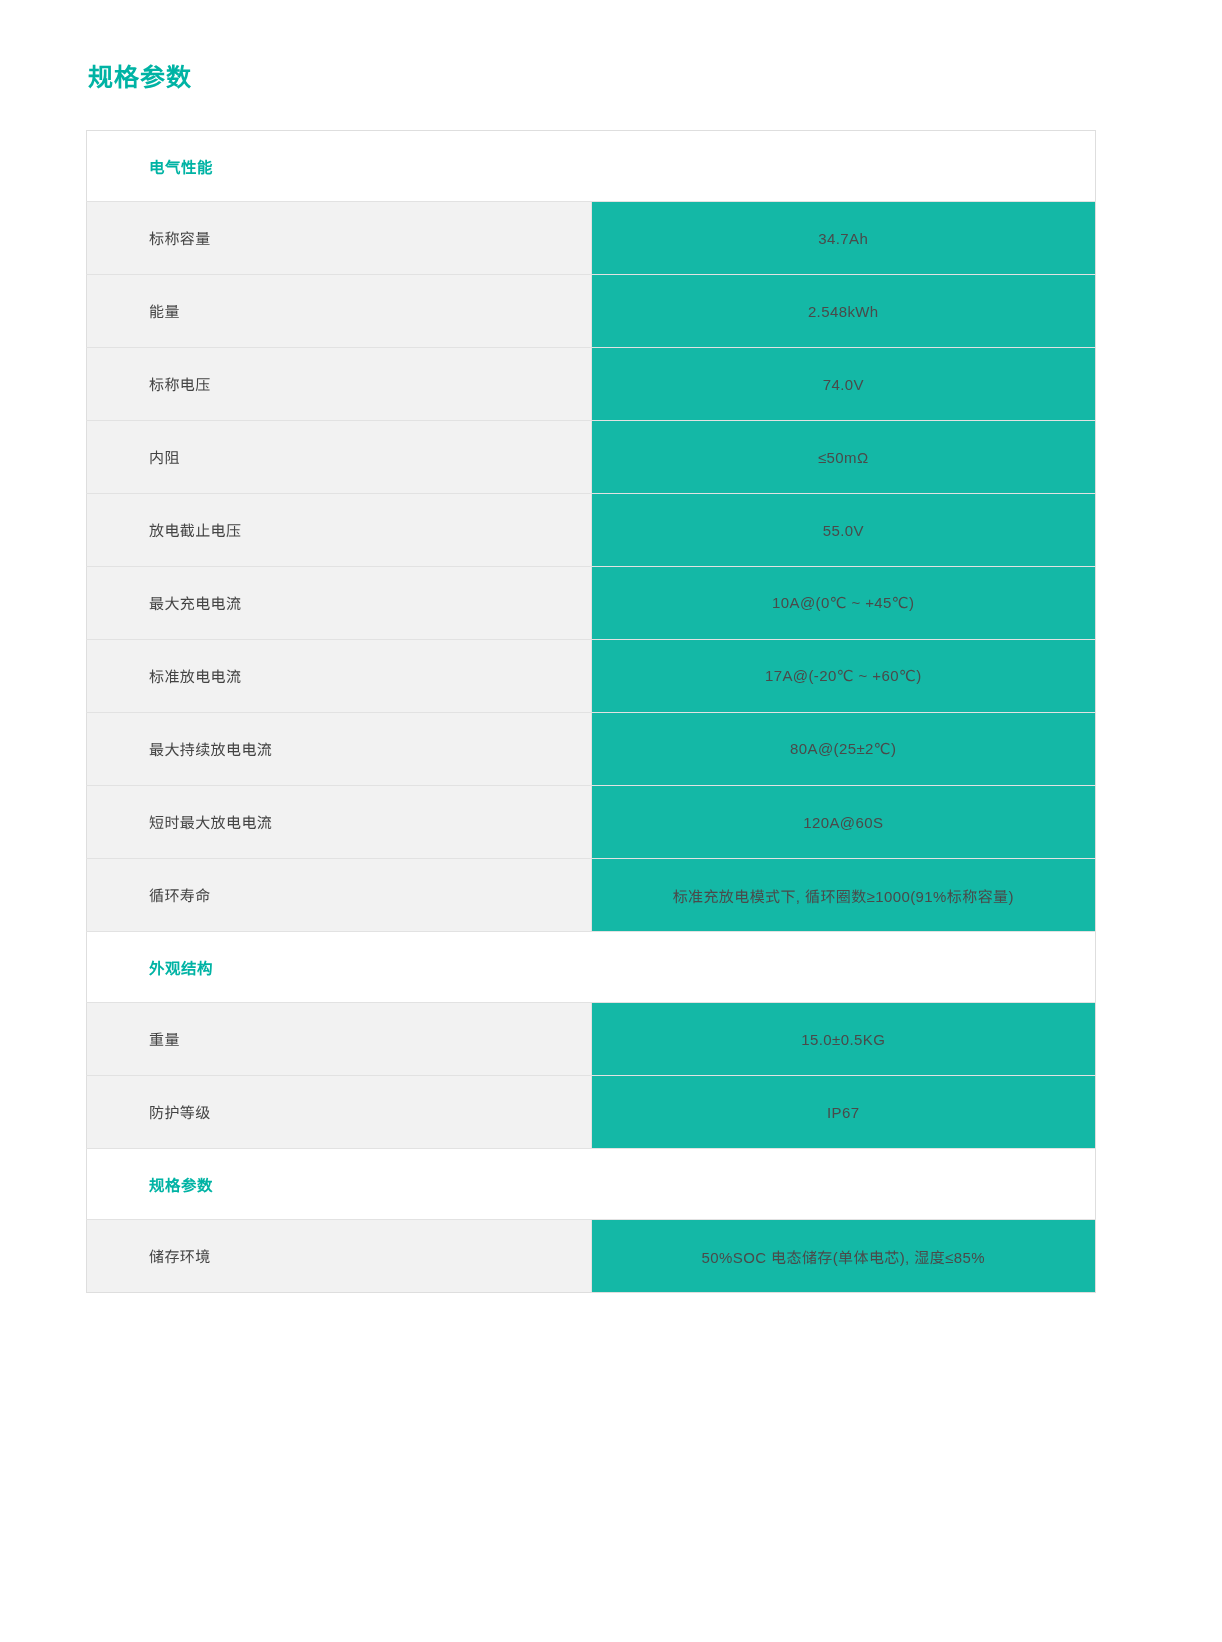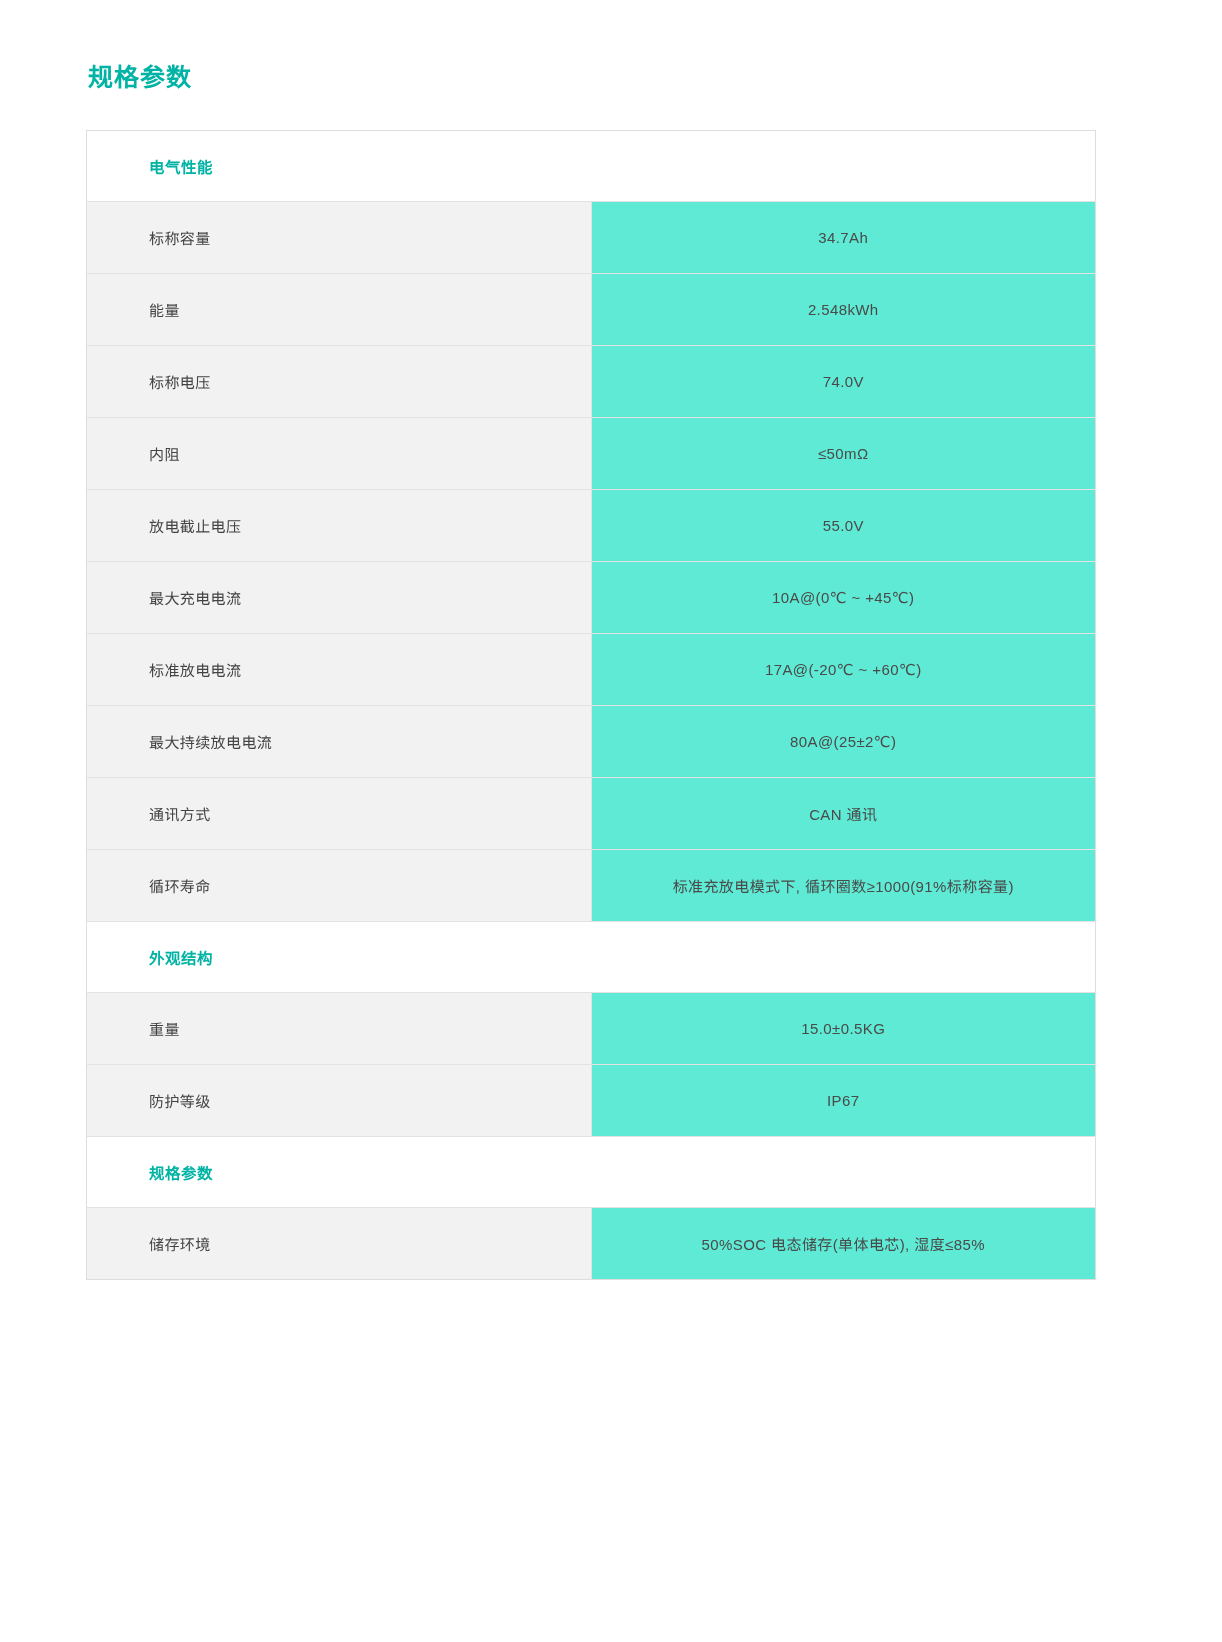--- a/index.html
+++ b/index.html
@@ -53,26 +53,27 @@
     letter-spacing: 0.5px;
   }
   .spec-row td.label {
     width: 310px;
     padding: 25px 0 25px 62px;
     font-size: 15px;
     color: #444444;
     background: #f2f2f2;
     border-right: 1px solid #e2e2e2;
     letter-spacing: 0.4px;
+    font-family: Liberation Mono, monospace;
   }
   .spec-row td.value {
     padding: 25px 8px;
     font-size: 15px;
     color: #4a4a4a;
-    background: #5eead4;
+    background: #14b8a6;
     text-align: center;
     letter-spacing: 0.4px;
   }
 </style>
 </head>
 <body>
 
 <div class="page">
 
   <h1 class="page-title">规格参数</h1>
@@ -110,22 +111,22 @@
       </tr>
       <tr class="spec-row">
         <td class="label">标准放电电流</td>
         <td class="value">17A@(-20℃ ~ +60℃)</td>
       </tr>
       <tr class="spec-row">
         <td class="label">最大持续放电电流</td>
         <td class="value">80A@(25±2℃)</td>
       </tr>
       <tr class="spec-row">
-        <td class="label">通讯方式</td>
-        <td class="value">CAN 通讯</td>
+        <td class="label">短时最大放电电流</td>
+        <td class="value">120A@60S</td>
       </tr>
       <tr class="spec-row">
         <td class="label">循环寿命</td>
         <td class="value">标准充放电模式下, 循环圈数≥1000(91%标称容量)</td>
       </tr>
 
       <tr class="section-row">
         <td colspan="2">外观结构</td>
       </tr>
 

